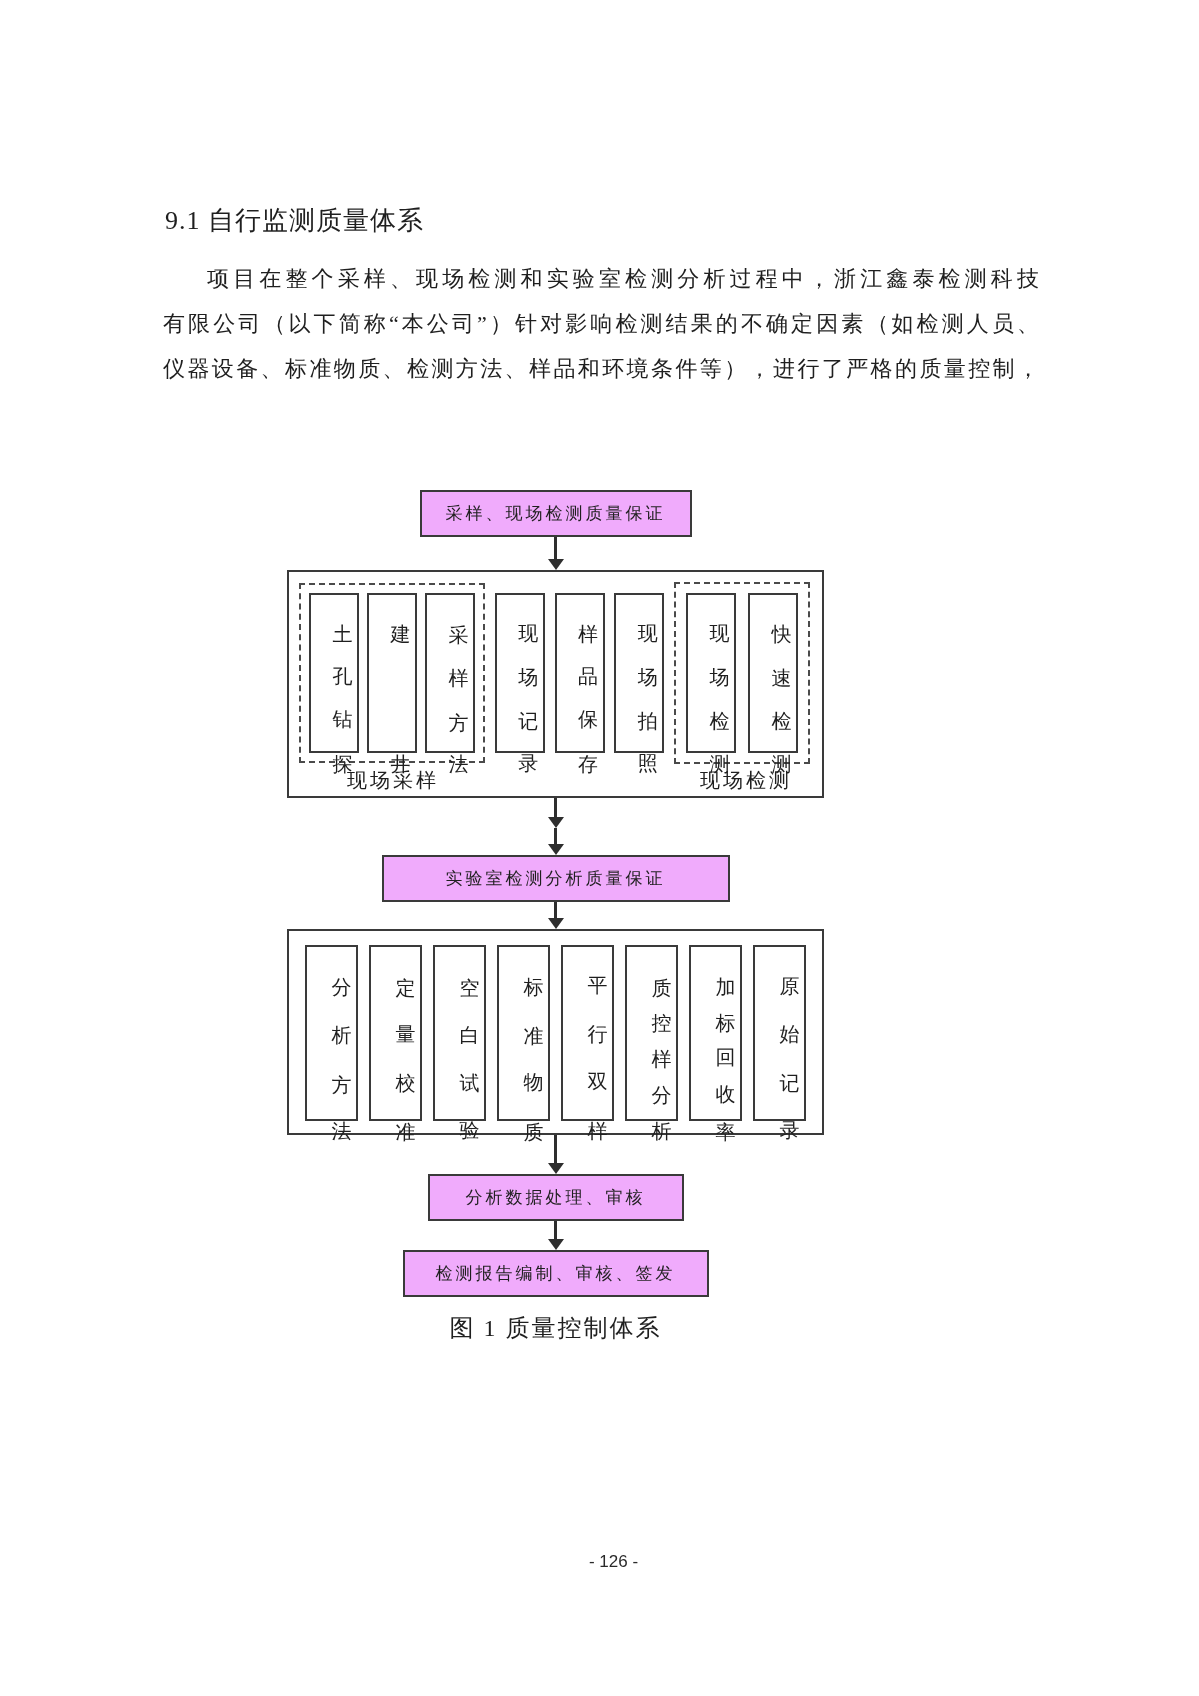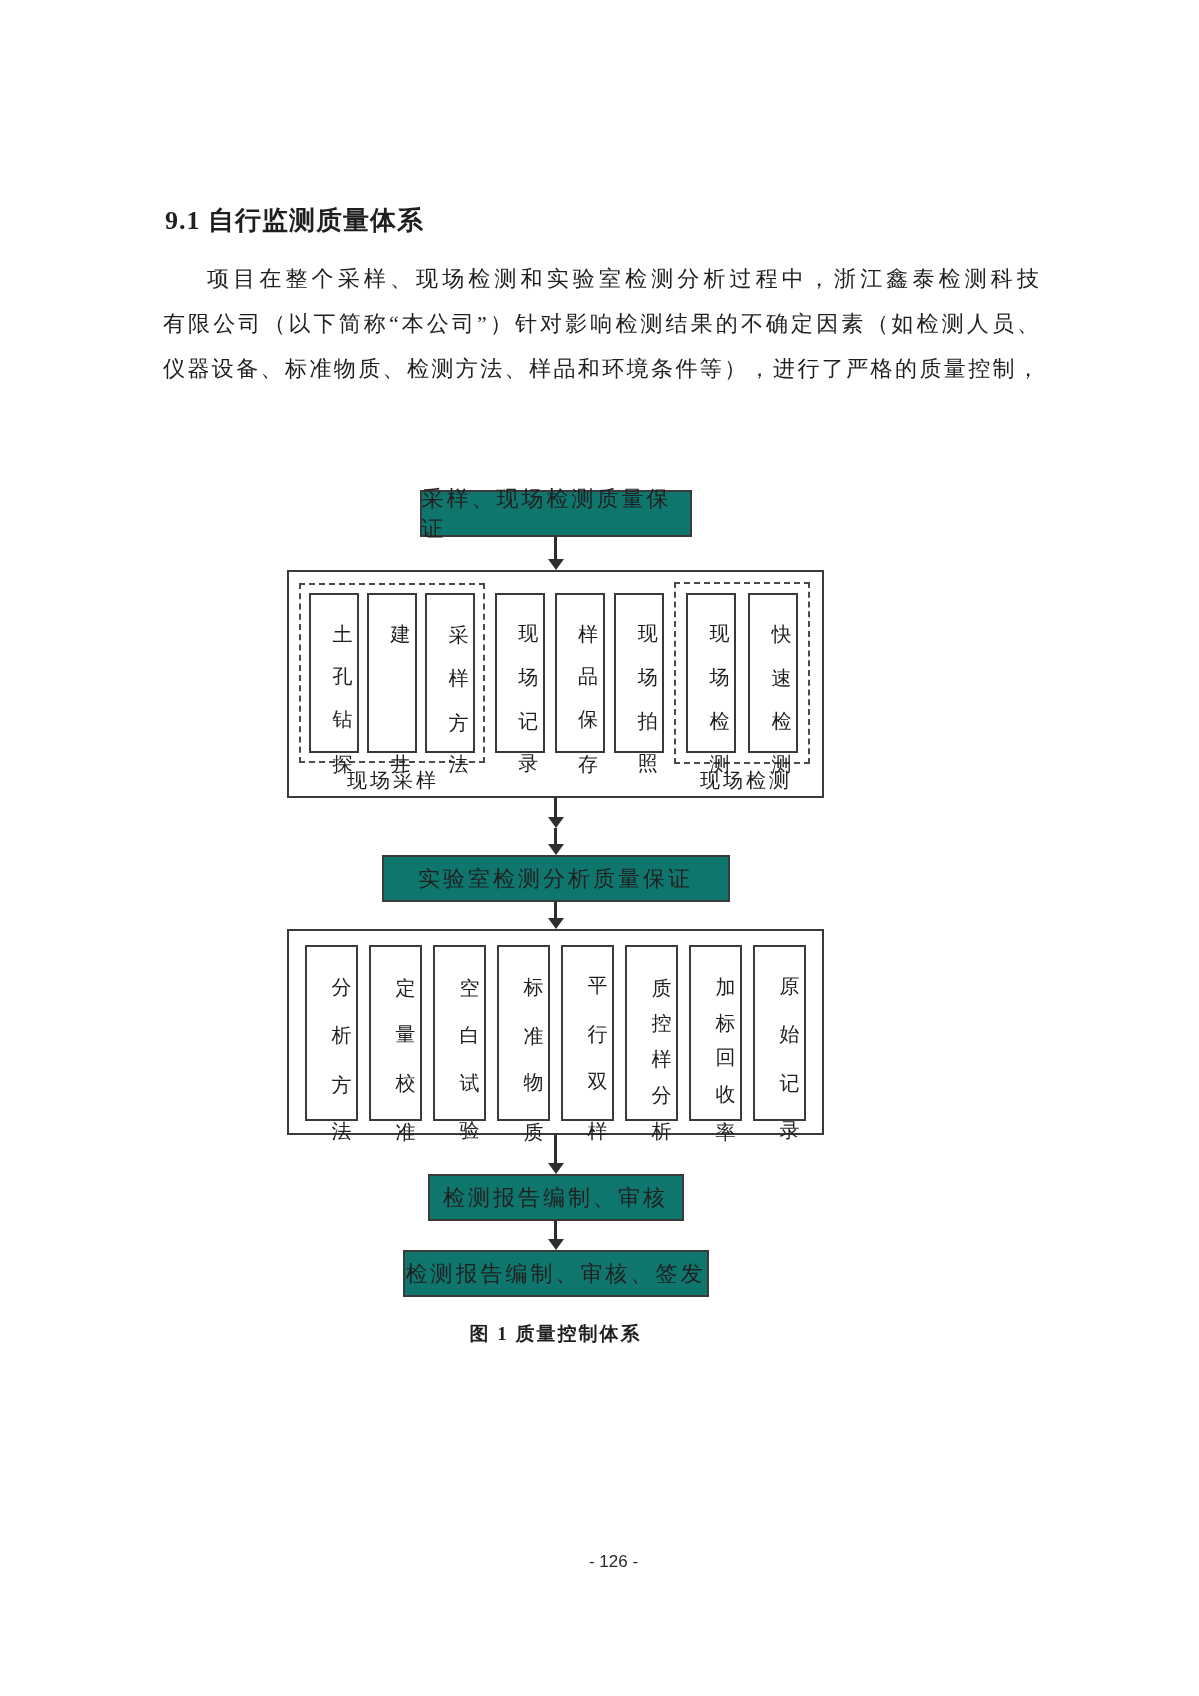--- a/index.html
+++ b/index.html
@@ -3,34 +3,34 @@
 <meta charset="utf-8">
 <style>
   html,body{margin:0;padding:0;}
   body{
     width:1199px;height:1696px;background:#ffffff;
     font-family:"Liberation Serif","DejaVu Serif",serif;
     color:#1f1f1f;position:relative;overflow:hidden;
   }
   .page{position:absolute;inset:0;}
   .h1{position:absolute;left:165px;top:140px;font-size:31px;font-weight:bold;letter-spacing:1px;}
-  .h2{position:absolute;left:165px;top:203px;font-size:26px;font-weight:bold;letter-spacing:1px;}
+  .h2{position:absolute;left:165px;top:203px;font-size:26px;font-weight:normal;letter-spacing:1px;}
   .para{position:absolute;left:163px;top:256px;width:876px;font-size:22px;line-height:45px;}
   .pline{text-align:justify;text-align-last:justify;}
   .pline.indent{text-indent:2em;}
   .pline.last{text-align:left;text-align-last:left;}
 
   .chart{
     position:absolute;left:287px;top:490px;width:537px;
     display:flex;flex-direction:column;align-items:center;
   }
   .box{
-    border:2px solid #3a3a3a;background:#0f766e;box-sizing:border-box;
+    border:2px solid #3a3a3a;background:#f0abfc;box-sizing:border-box;
     display:flex;align-items:center;justify-content:center;
-    font-size:22px;letter-spacing:3px;height:47px;flex:0 0 auto;
+    font-size:17px;letter-spacing:3px;height:47px;flex:0 0 auto;
   }
   .topbox{width:272px;}
   .w374{width:374px;}
   .w376{width:348px;}
   .w256{width:256px;}
   .w306{width:306px;}
 
   .arrow{display:flex;flex-direction:column;align-items:center;flex:0 0 auto;}
   .arrow .shaft{width:3px;flex:1;background:#2e2e2e;}
   .arrow .head{width:0;height:0;border-left:8px solid transparent;border-right:8px solid transparent;border-top:11px solid #2e2e2e;}
@@ -43,21 +43,21 @@
   .vbox{
     writing-mode:vertical-rl;text-orientation:upright;
     border:2px solid #3a3a3a;box-sizing:border-box;background:#fff;
     width:50px;height:160px;font-size:20px;
     text-align:justify;text-align-last:justify;
     padding:13px 0;flex:0 0 auto;
   }
   .s1labels{display:flex;justify-content:space-between;align-items:center;height:32px;padding:0 30px 0 58px;font-size:20px;letter-spacing:3px;gap:37px;}
   .s2row{display:flex;justify-content:space-between;align-items:flex-start;padding:14px 16px 8px 16px;height:202px;box-sizing:border-box;}
   .vbox.tall{width:53px;height:176px;padding:14px 0;}
-  .caption{margin-top:24px;font-size:19px;letter-spacing:2px;font-weight:bold;}
+  .caption{margin-top:15px;font-size:24px;letter-spacing:2px;}
   .footer{
     position:absolute;left:14px;top:1552px;width:1199px;text-align:center;
     font-size:17px;color:#2a2a2a;font-family:"Liberation Sans","DejaVu Sans",sans-serif;
   }
 </style>
 </head>
 <body>
 
 <div class="page">
 
@@ -128,21 +128,21 @@
         <div class="vbox tall">加标回收率</div>
         <div class="vbox tall">原始记录</div>
       </div>
     </div>
 
     <div class="arrow h39">
       <div class="shaft"></div>
       <div class="head"></div>
     </div>
 
-    <div class="box w256">检测报告编制、审核</div>
+    <div class="box w256">分析数据处理、审核</div>
 
     <div class="arrow h29">
       <div class="shaft"></div>
       <div class="head"></div>
     </div>
 
     <div class="box w306">检测报告编制、审核、签发</div>
 
     <div class="caption">图 1  质量控制体系</div>
   </div>

